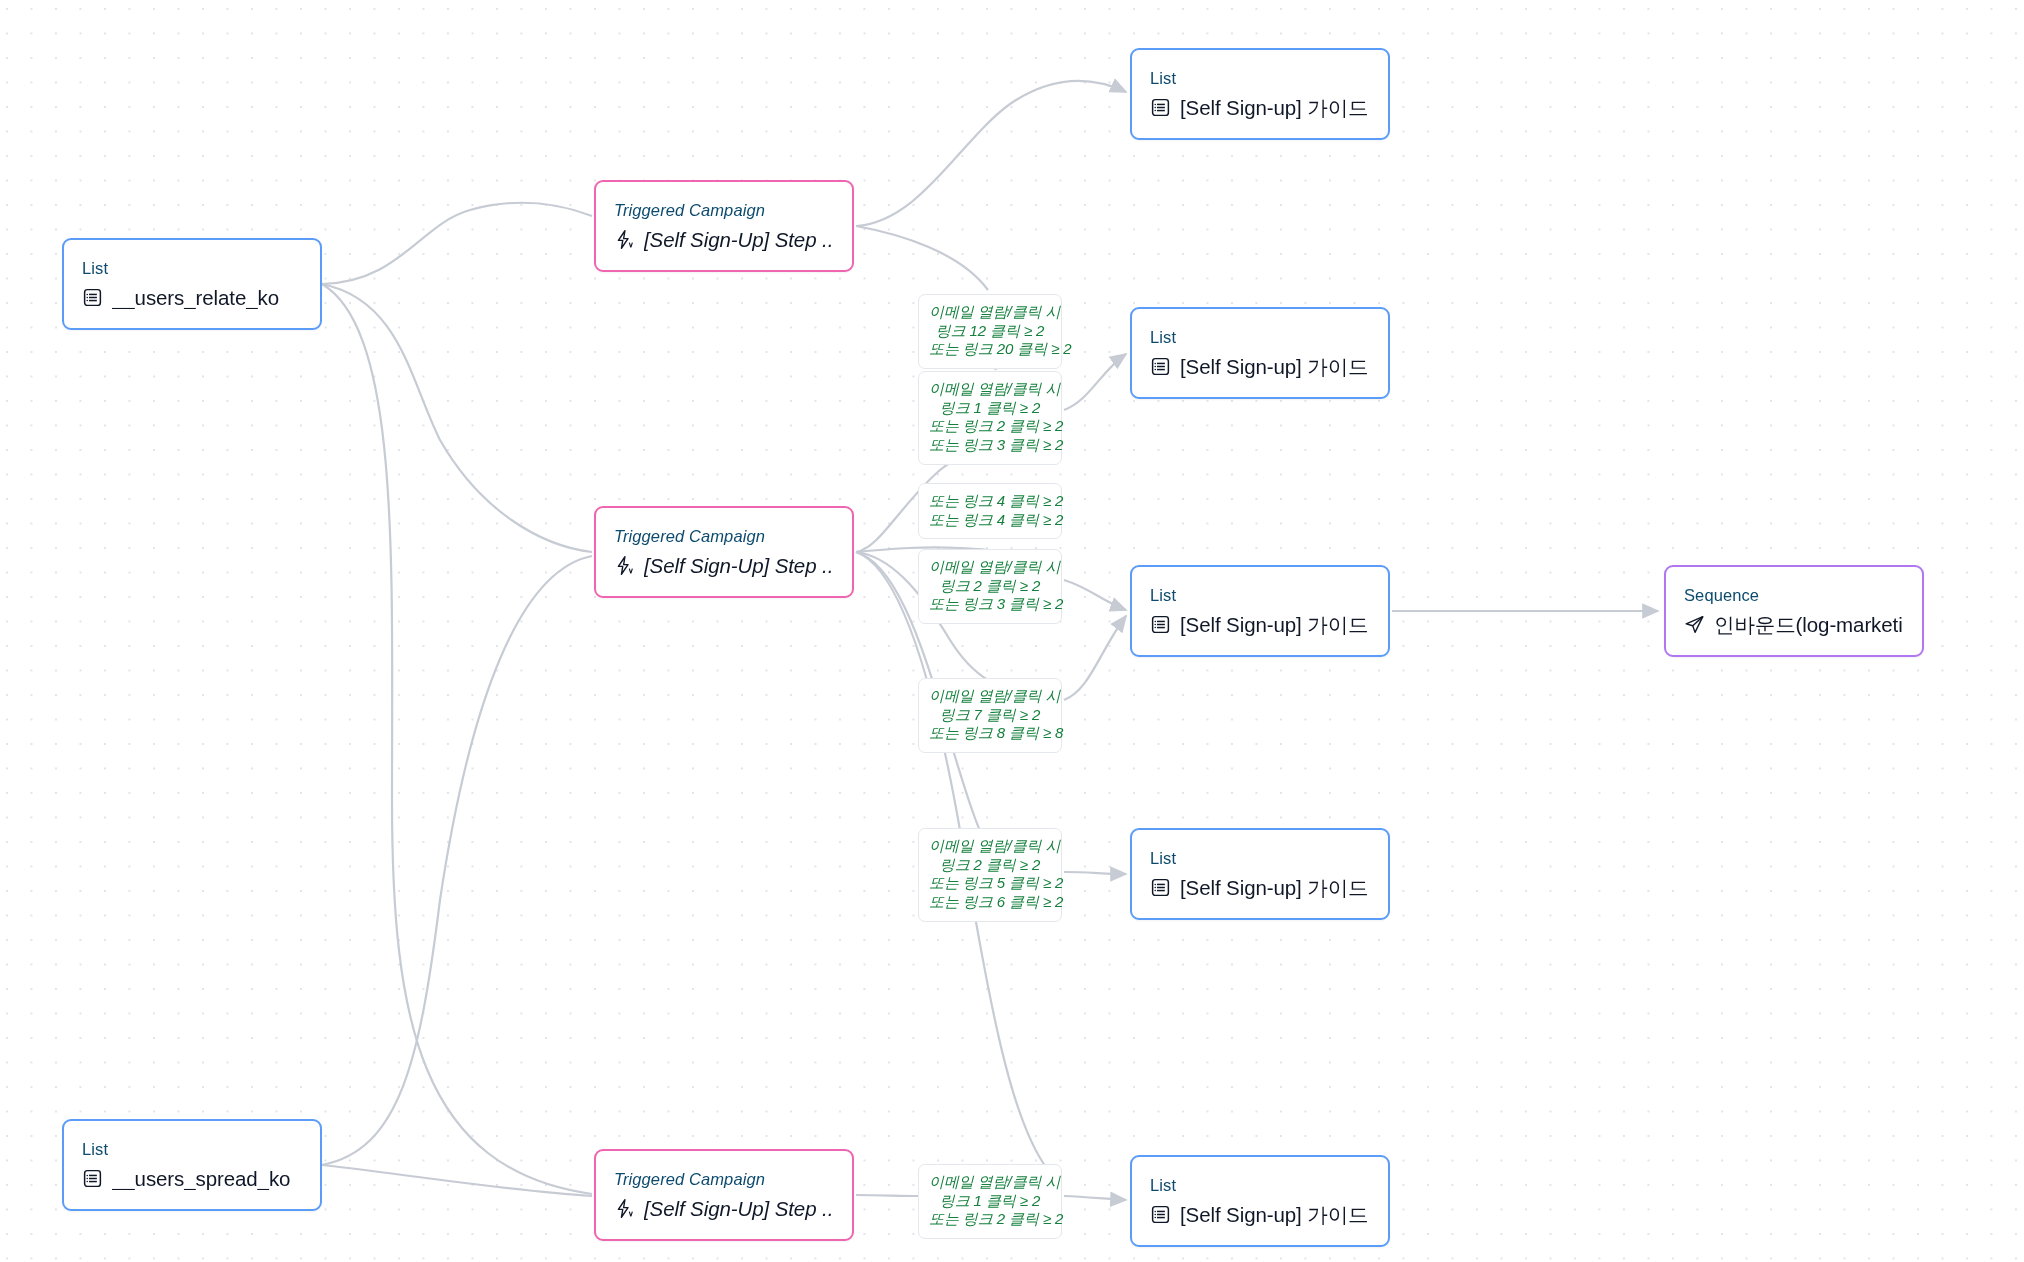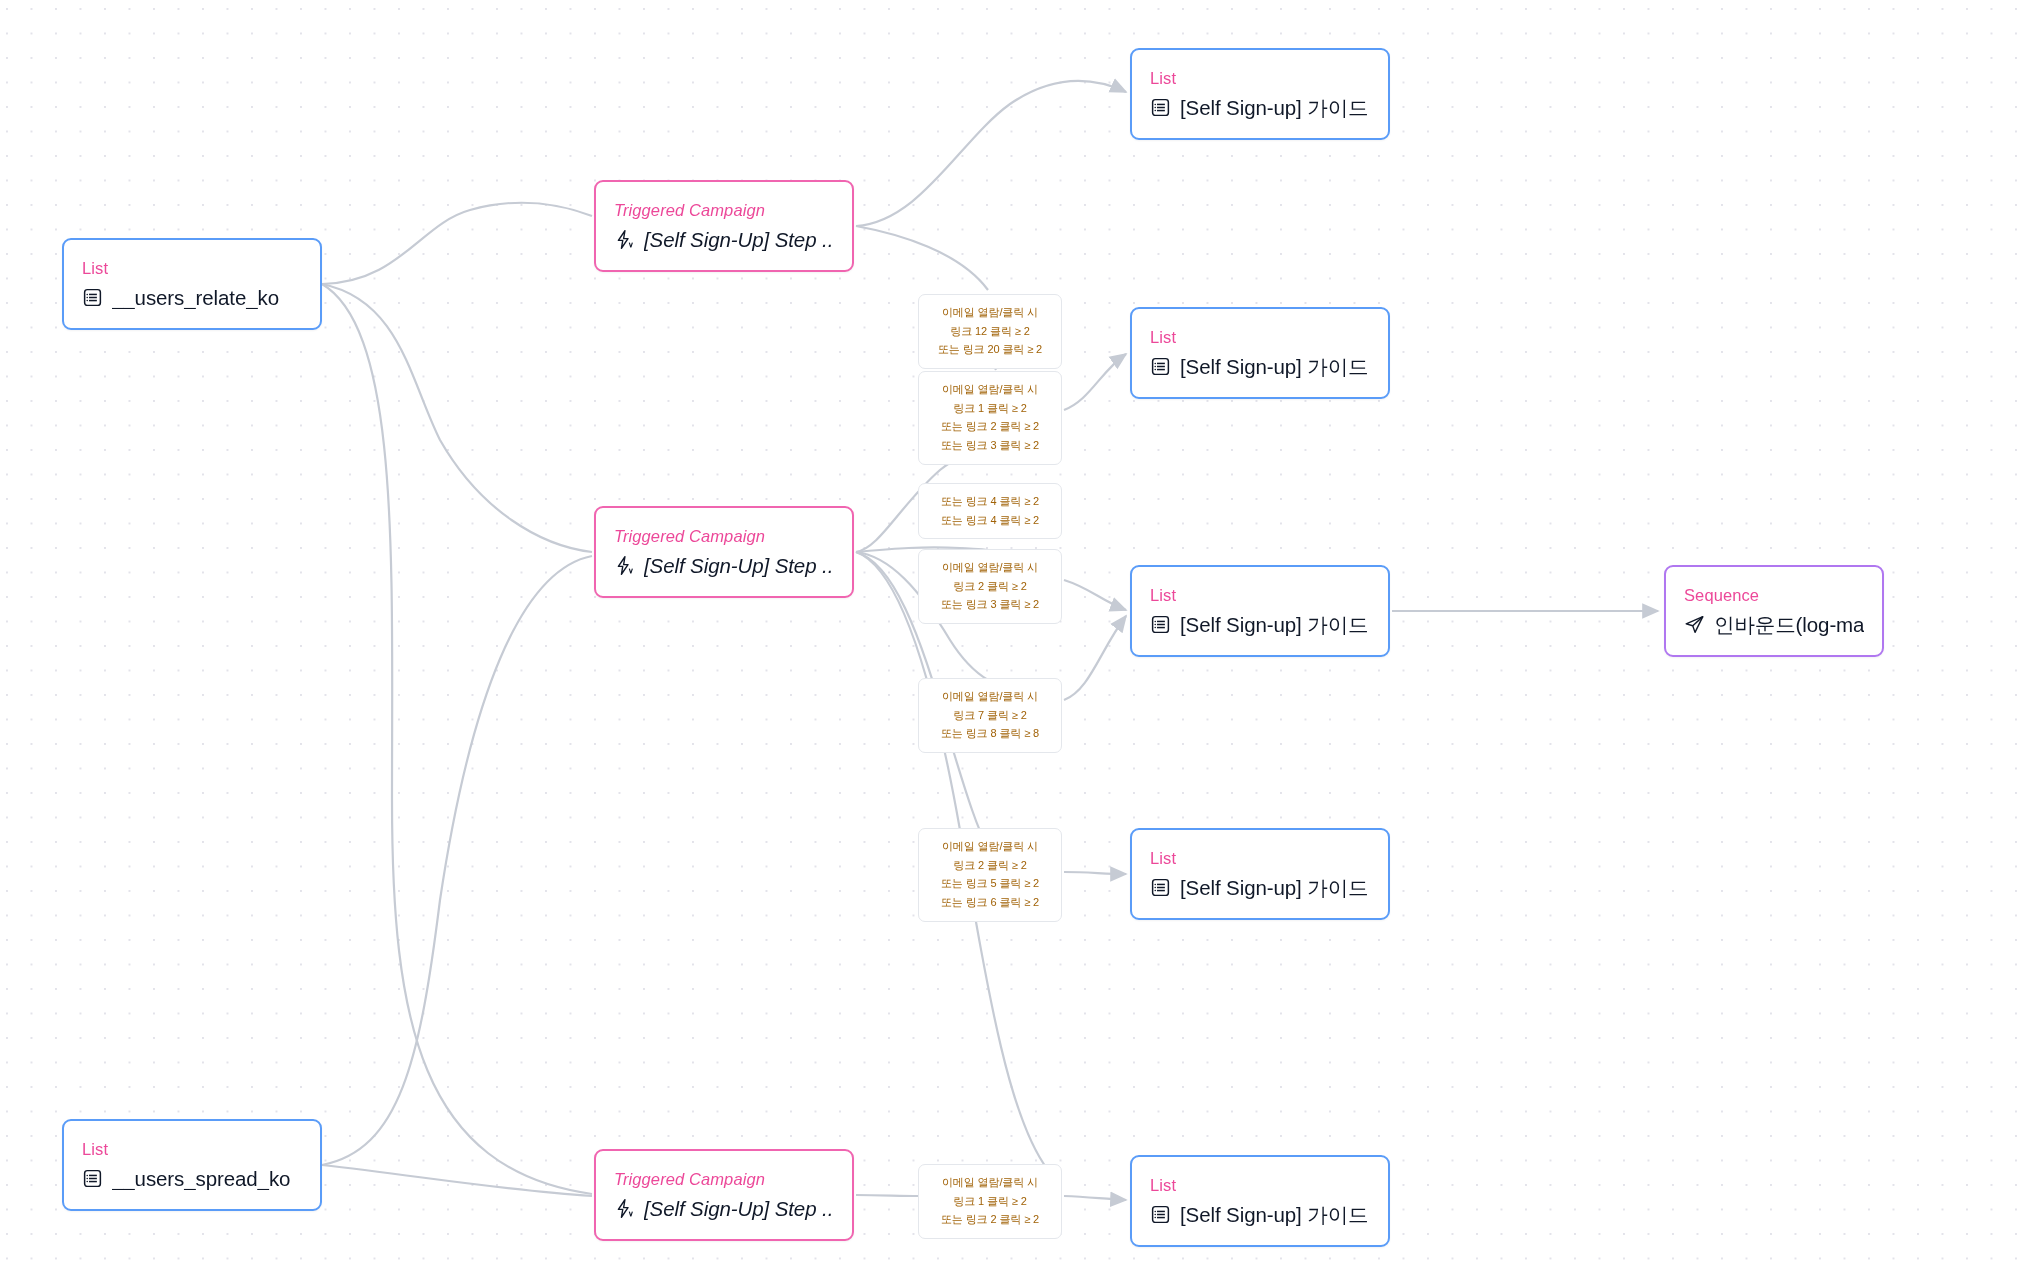--- a/index.html
+++ b/index.html
@@ -42,21 +42,21 @@
     border-radius: 9px;
     border: 2.2px solid #cfd4dc;
     display: flex;
     flex-direction: column;
     justify-content: center;
     padding: 0 18px;
     box-shadow: 0 1px 2px rgba(16,24,40,0.05);
   }
   .node-kind {
     font-size: 16.5px;
-    color: #ec4899;
+    color: #0c4a6e;
     line-height: 1.1;
     margin-bottom: 9px;
     white-space: nowrap;
     letter-spacing: 0.1px;
   }
   .node-title-row {
     display: flex;
     align-items: center;
     gap: 9px;
     white-space: nowrap;
@@ -83,25 +83,26 @@
 
   
   .edge-label {
     position: absolute;
     box-sizing: border-box;
     background: #ffffff;
     border: 1.3px solid #e4e7ec;
     border-radius: 7px;
     padding: 8px 10px 9px 10px;
     text-align: center;
-    font-size: 11px;
+    font-size: 15px;
     line-height: 18.7px;
-    color: #a16207;
+    color: #15803d;
     white-space: nowrap;
     letter-spacing: -0.1px;
+    font-style: italic;
   }
   .edge-label .ln { display: block; }
 </style>
 </head>
 <body>
 
 <div id="canvas">
 
   <svg id="edges" viewBox="0 0 2024 1262" xmlns="http://www.w3.org/2000/svg">
     <defs>
@@ -282,21 +283,21 @@
               <line x1="8" y1="12" x2="17" y2="12"></line>
               <line x1="8" y1="15.5" x2="17" y2="15.5"></line>
               <circle cx="6" cy="8.5" r="0.9" fill="#101828" stroke="none"></circle>
               <circle cx="6" cy="12" r="0.9" fill="#101828" stroke="none"></circle>
               <circle cx="6" cy="15.5" r="0.9" fill="#101828" stroke="none"></circle>
             </svg>
           </span>
           <span class="node-title">[Self Sign-up] 가이드 ...</span>
         </div>
       </div>
-      <div class="node type-sequence" style="left: 1664px; top: 565px; width: 220px; height: 92px;">
+      <div class="node type-sequence" style="left: 1664px; top: 565px; width: 260px; height: 92px;">
         <div class="node-kind">Sequence</div>
         <div class="node-title-row">
           <span style="display: flex;">
             <svg class="node-icon" viewBox="0 0 24 24" fill="none" stroke="#101828" stroke-width="1.6" stroke-linejoin="round">
               <path d="M21.5 3 L2.5 11.2 L10 13.4 L12.6 21 Z"></path>
               <path d="M10 13.4 L21.5 3"></path>
             </svg>
           </span>
           <span class="node-title">인바운드(log-marketi...</span>
         </div>

